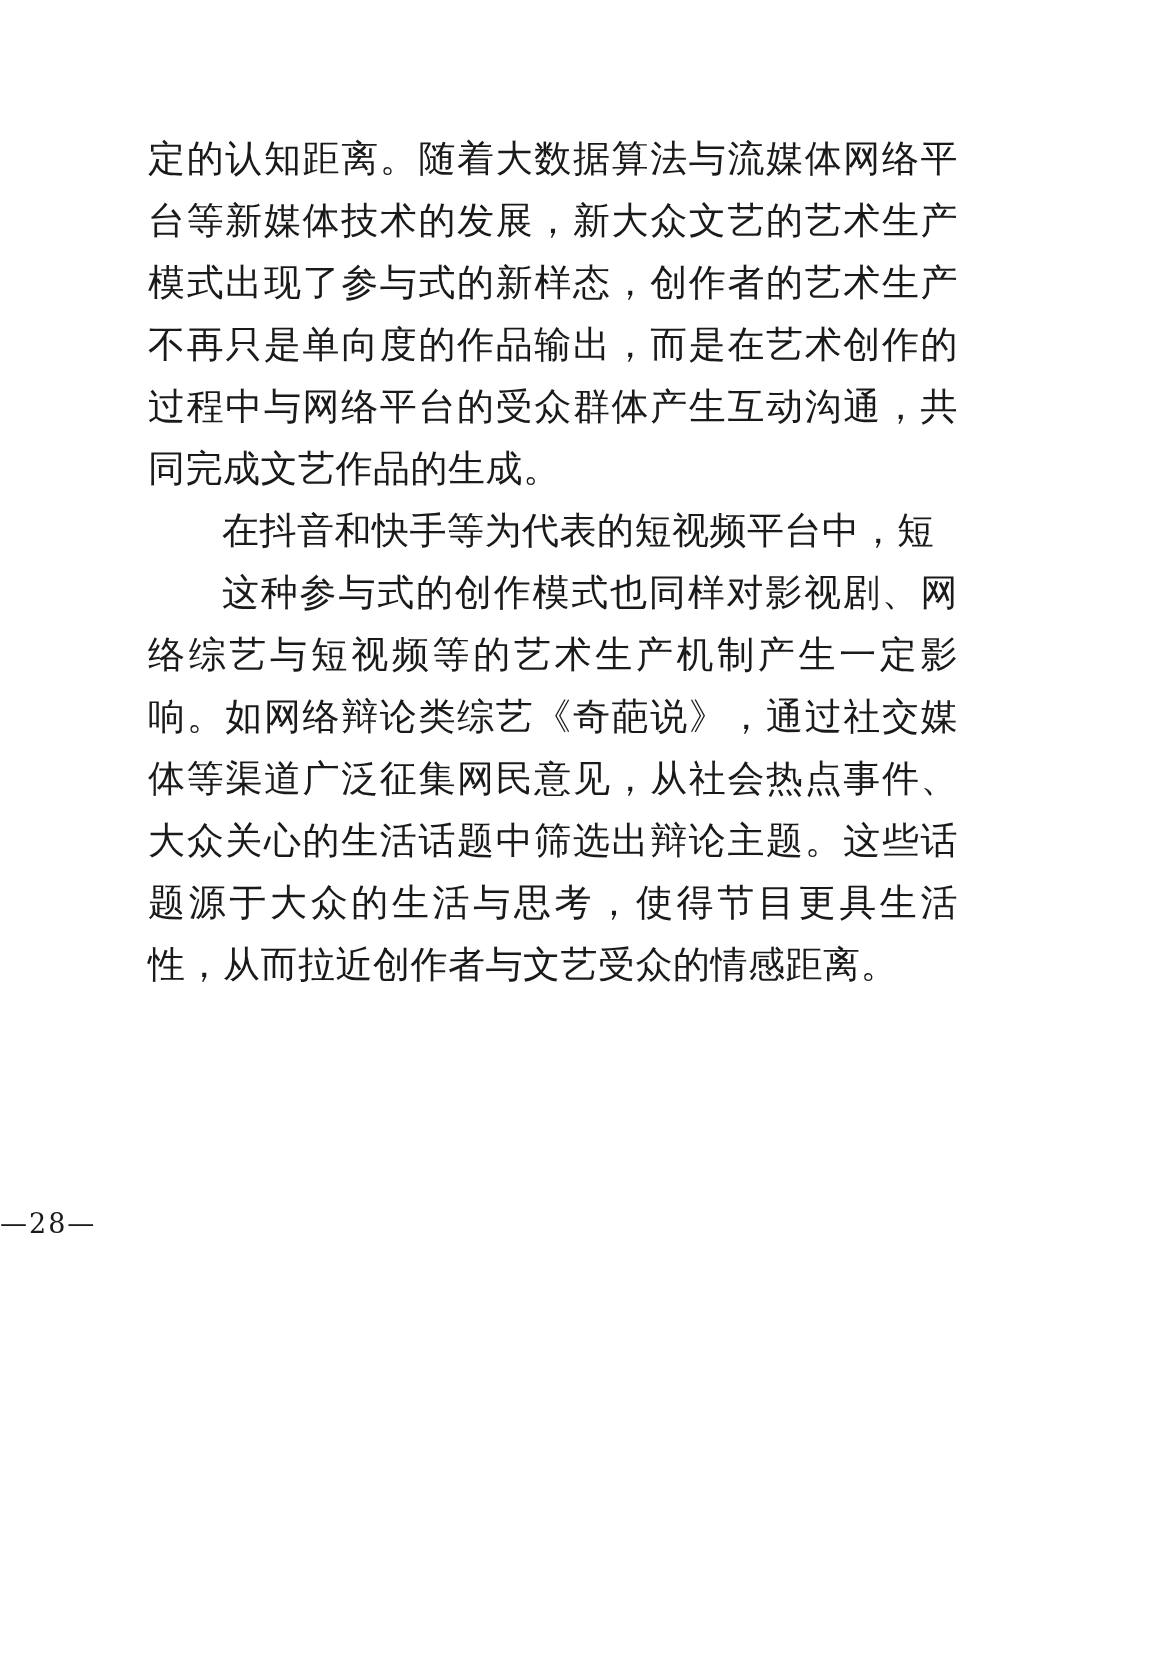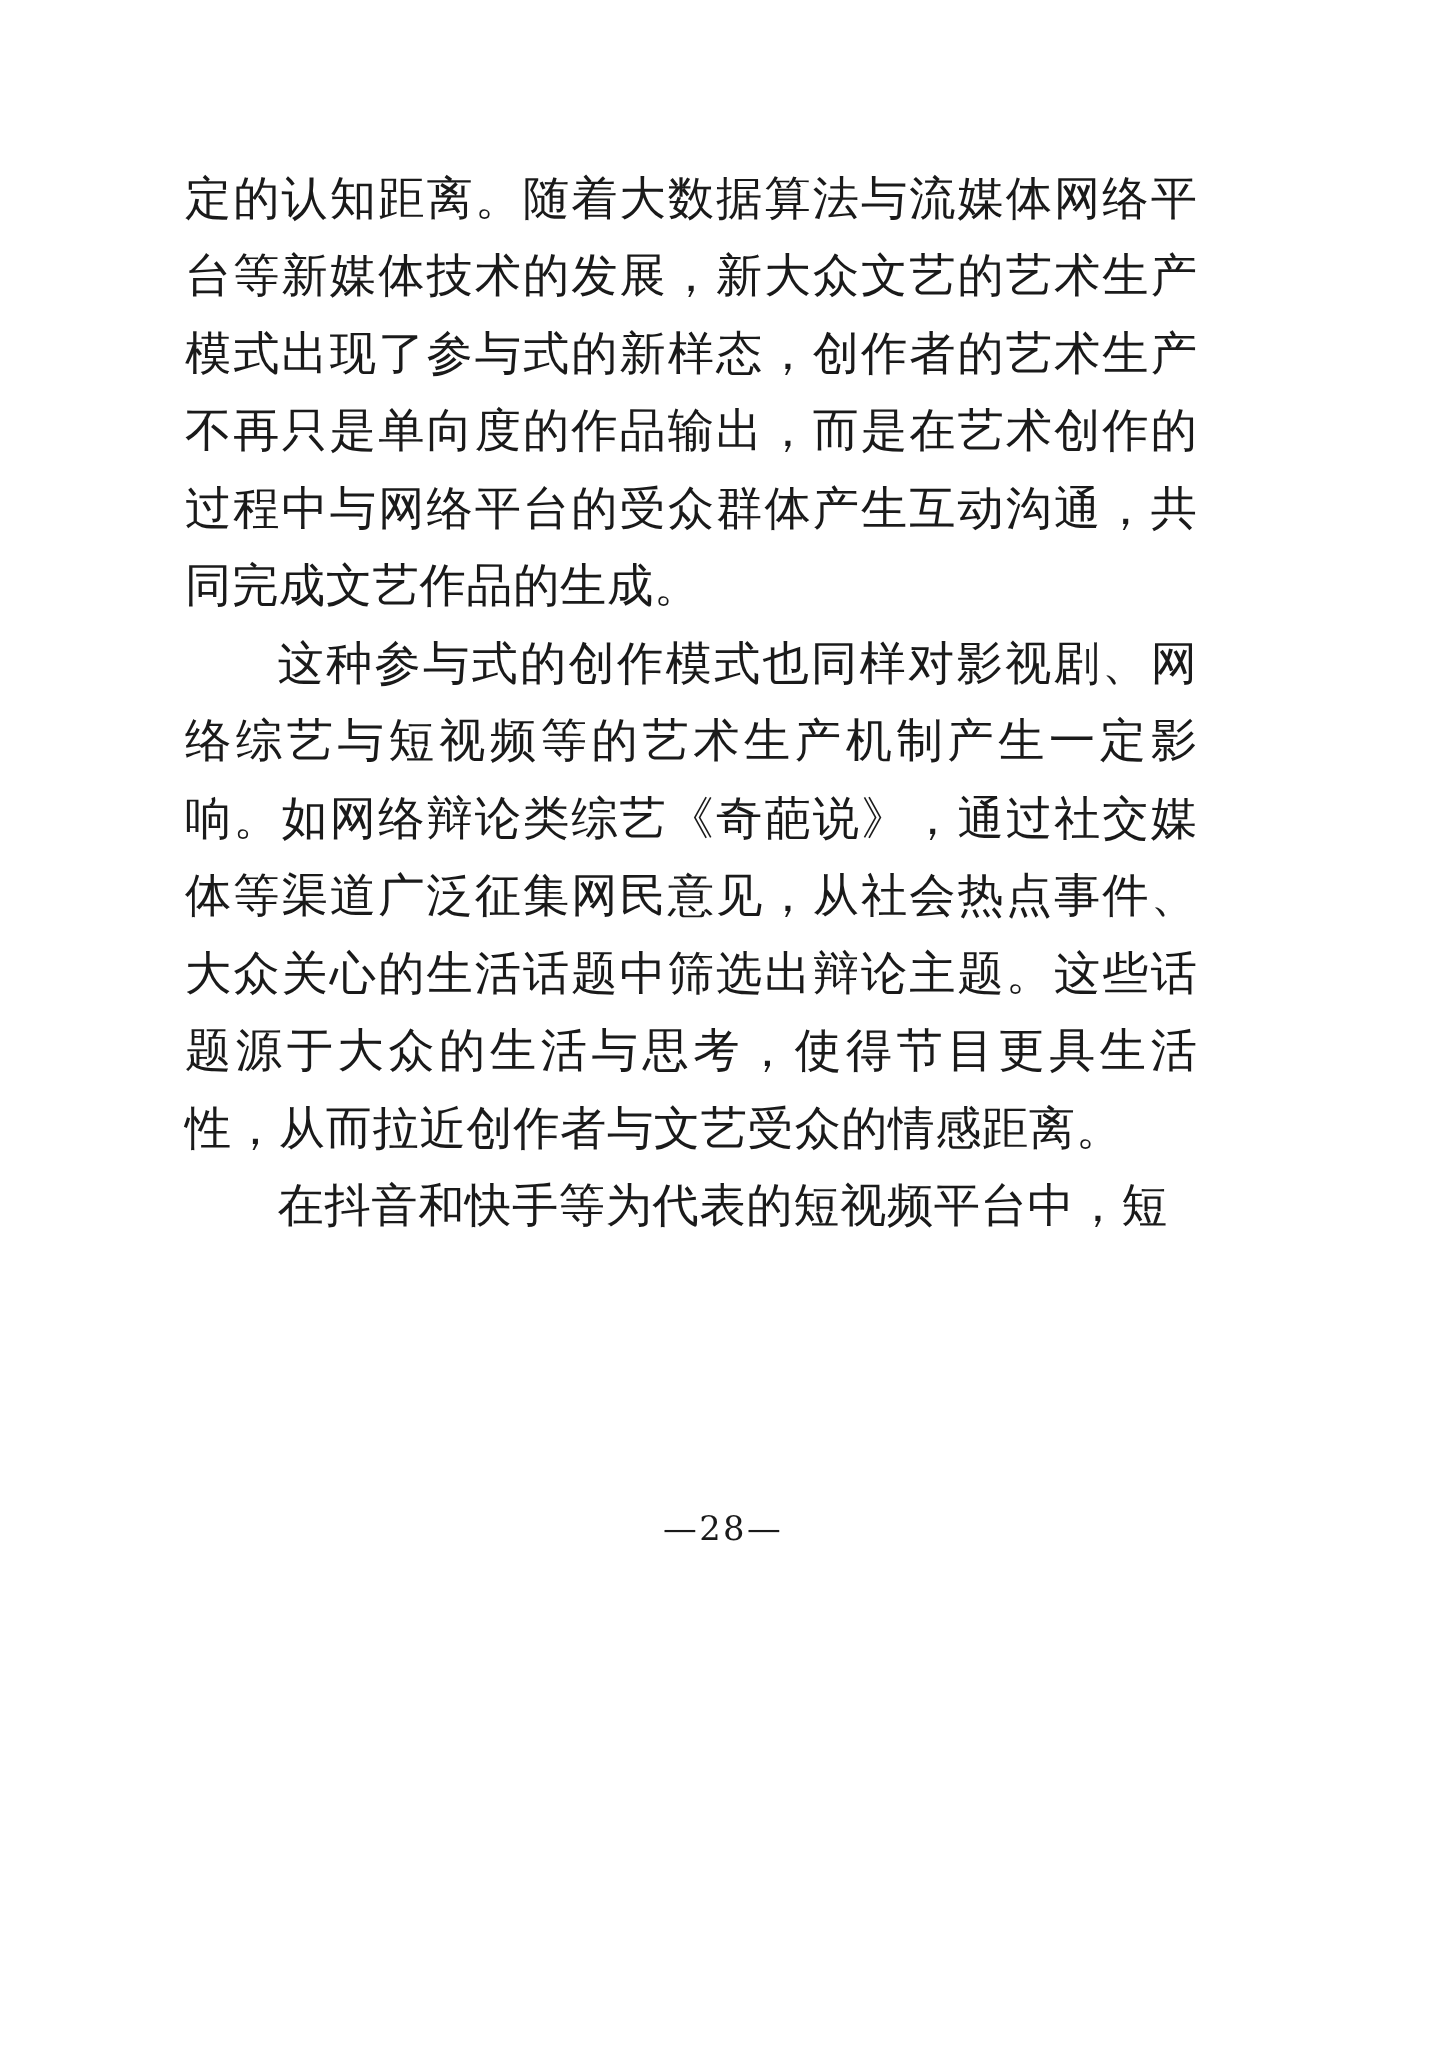--- a/index.html
+++ b/index.html
@@ -32,30 +32,29 @@
     letter-spacing: 0.5px;
   }
   .para.indent {
     text-indent: 2em;
   }
   .footer {
     position: absolute;
     left: 0;
     right: 0;
     bottom: 118px;
-    text-align: center;
     font-family: "DejaVu Serif", "Liberation Serif", serif;
     font-size: 27px;
     color: #1a1a1a;
     letter-spacing: 2px;
   }
 </style>
 </head>
 <body>
 
 <div class="page">
   <div class="content">
     <p class="para">定的认知距离。随着大数据算法与流媒体网络平台等新媒体技术的发展，新大众文艺的艺术生产模式出现了参与式的新样态，创作者的艺术生产不再只是单向度的作品输出，而是在艺术创作的过程中与网络平台的受众群体产生互动沟通，共同完成文艺作品的生成。</p>
+    <p class="para indent">在抖音和快手等为代表的短视频平台中，短</p>
     <p class="para indent">这种参与式的创作模式也同样对影视剧、网络综艺与短视频等的艺术生产机制产生一定影响。如网络辩论类综艺《奇葩说》，通过社交媒体等渠道广泛征集网民意见，从社会热点事件、大众关心的生活话题中筛选出辩论主题。这些话题源于大众的生活与思考，使得节目更具生活性，从而拉近创作者与文艺受众的情感距离。</p>
-    <p class="para indent">在抖音和快手等为代表的短视频平台中，短</p>
   </div>
   <div class="footer">—28—</div>
 </div>
 
 </body></html>

